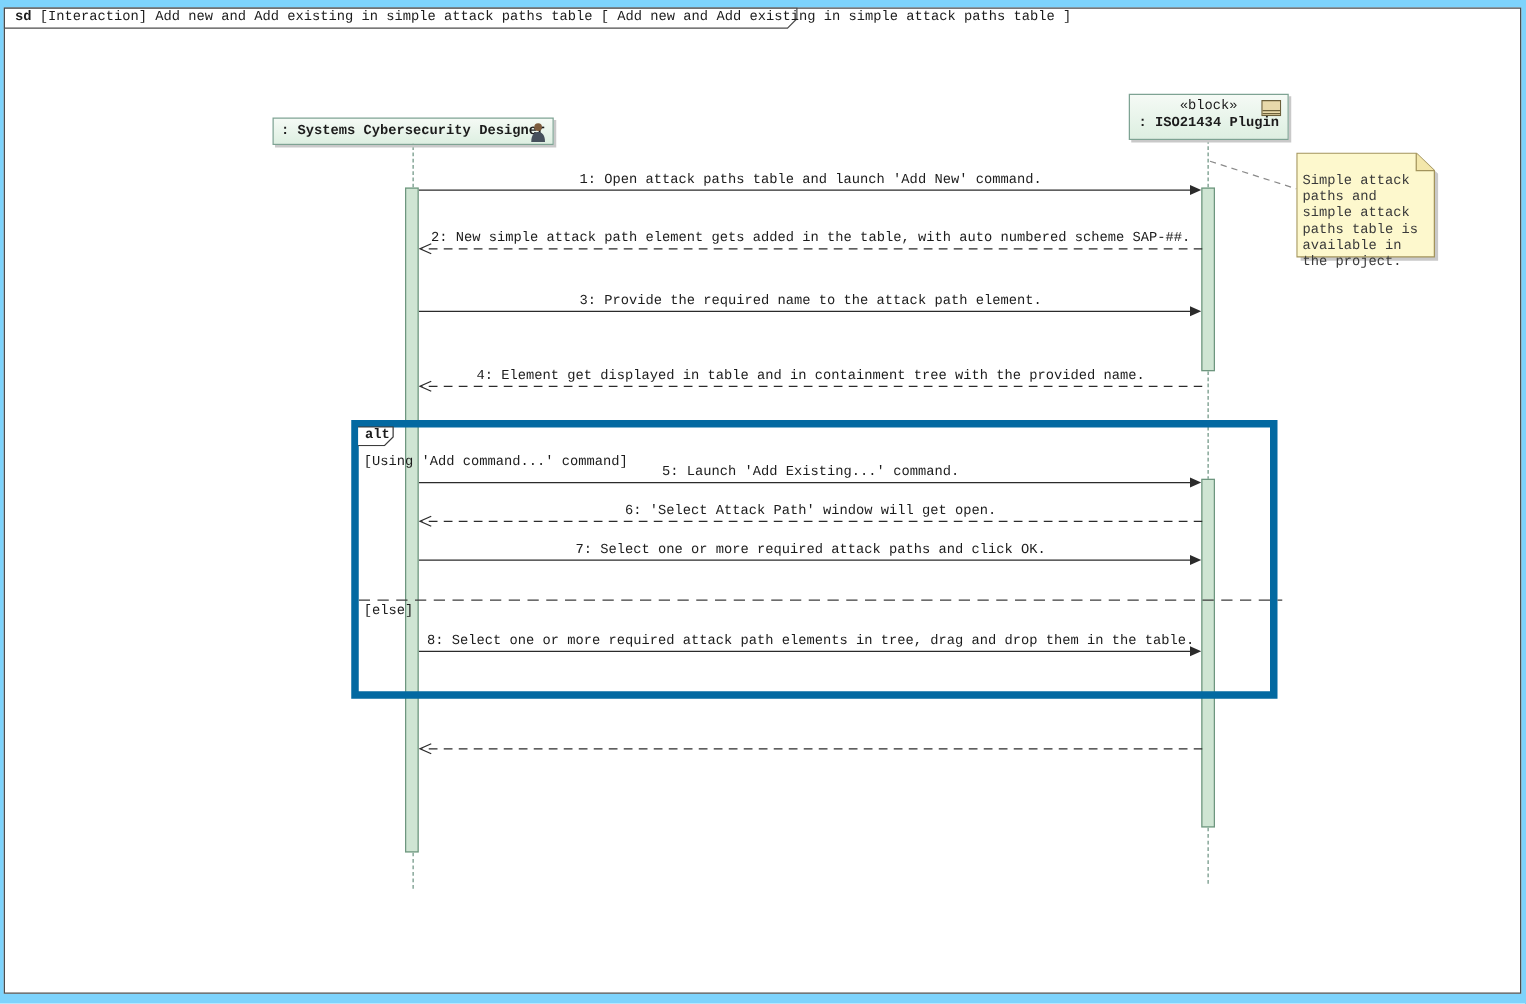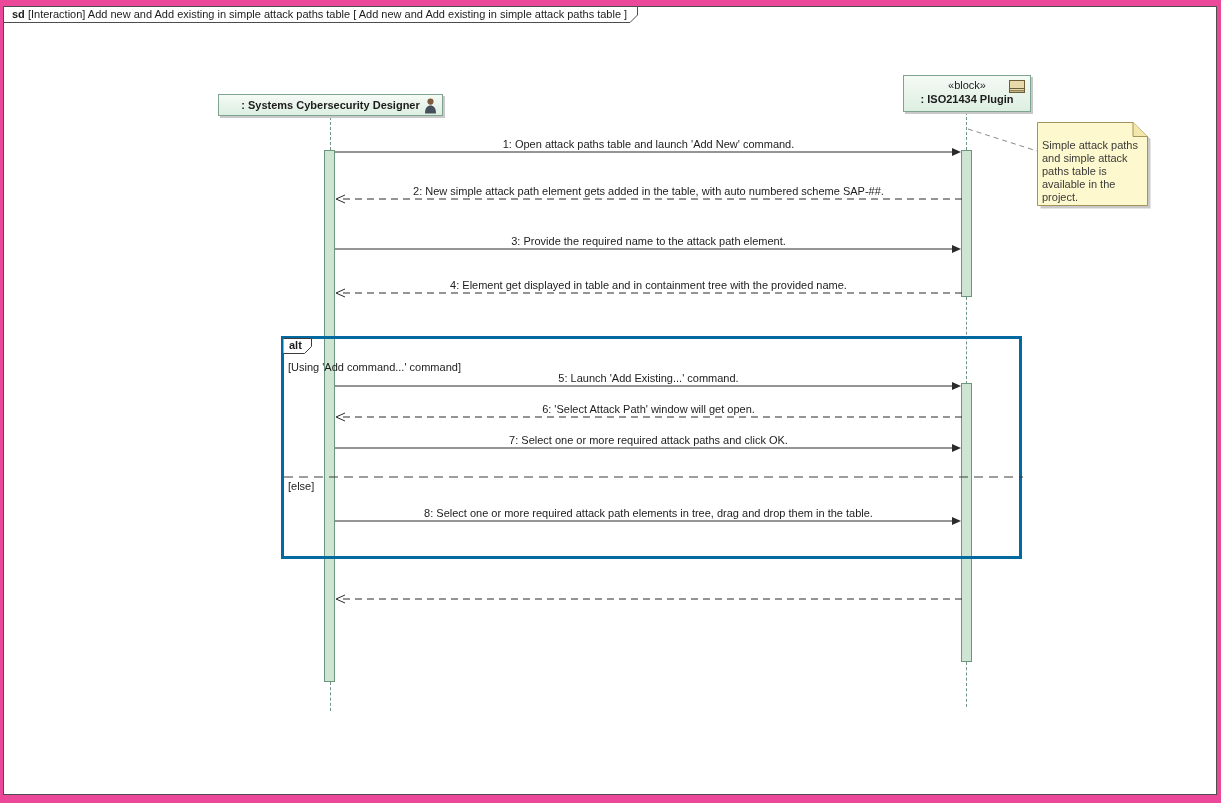--- a/index.html
+++ b/index.html
@@ -1,19 +1,19 @@
 <!DOCTYPE html>
 <html><head>
 <meta charset="utf-8">
 <style>
   * { margin:0; padding:0; box-sizing:border-box; }
   html,body { background:#fff; }
   body { font-family:"Liberation Sans", sans-serif; color:#1c1c1c; }
   #canvas {
-    position:relative; width:1221px; height:803px; background:#ec4899; overflow:hidden;
+    position:relative; width:1221px; height:803px; background:#7dd3fc; overflow:hidden;font-family:Liberation Mono, monospace;
   }
   
   .frame {
     position:absolute; left:3px; top:6px; width:1214px; height:789px;
     border:1px solid #4d4d4d; background:#fff;
   }
   
   .title-tab { position:absolute; left:3px; top:6px; width:636px; height:18px; }
   .title-tab svg { position:absolute; left:0; top:0; }
   .title-text {
@@ -39,21 +39,21 @@
     position:absolute; width:11px; background:#cfe5d3; border:1px solid #6e967f;
   }
   
   .message { position:absolute; left:335px; width:627px; height:30px; }
   .msg-label {
     position:absolute; left:0; right:0; bottom:7px; text-align:center;
     font-size:11px; white-space:nowrap;
   }
   .msg-arrow { position:absolute; left:0; bottom:0; }
   
-  .fragment { position:absolute; left:281px; top:336px; width:741px; height:223px; border:3px solid #0369a1; }
+  .fragment { position:absolute; left:281px; top:336px; width:741px; height:223px; border:6px solid #0369a1; }
   .frag-tab { position:absolute; left:-1px; top:-1px; width:30px; height:16px; }
   .frag-tab svg { position:absolute; left:0; top:0; }
   .frag-op { position:absolute; left:6px; top:1px; font-size:11px; font-weight:bold; }
   .guard { position:absolute; font-size:11px; white-space:nowrap; }
   .guard-1 { left:4px; top:22px; }
   .guard-2 { left:4px; top:141px; }
   .separator { position:absolute; left:0; top:137px; width:739px; height:2px; }
   
   .note { position:absolute; left:1037px; top:122px; width:114px; height:87px; }
   .note-text {
@@ -139,21 +139,21 @@
   </div>
 
   <div class="message" style="top:224px;">
     <div class="msg-label">3: Provide the required name to the attack path element.</div>
     <svg class="msg-arrow" width="627" height="10">
       <line x1="0" y1="5" x2="618" y2="5" stroke="#2b2b2b" stroke-width="1"></line>
       <polygon points="617,1 626,5 617,9" fill="#2b2b2b"></polygon>
     </svg>
   </div>
 
-  <div class="message" style="top:268px;">
+  <div class="message" style="top:284px;">
     <div class="msg-label">4: Element get displayed in table and in containment tree with the provided name.</div>
     <svg class="msg-arrow" width="627" height="10">
       <line x1="627" y1="5" x2="2" y2="5" stroke="#2b2b2b" stroke-width="1" stroke-dasharray="7,5"></line>
       <polyline points="10,1 1,5 10,9" fill="none" stroke="#2b2b2b" stroke-width="1"></polyline>
     </svg>
   </div>
 
   <div class="message" style="top:361px;">
     <div class="msg-label">5: Launch 'Add Existing...' command.</div>
     <svg class="msg-arrow" width="627" height="10">

